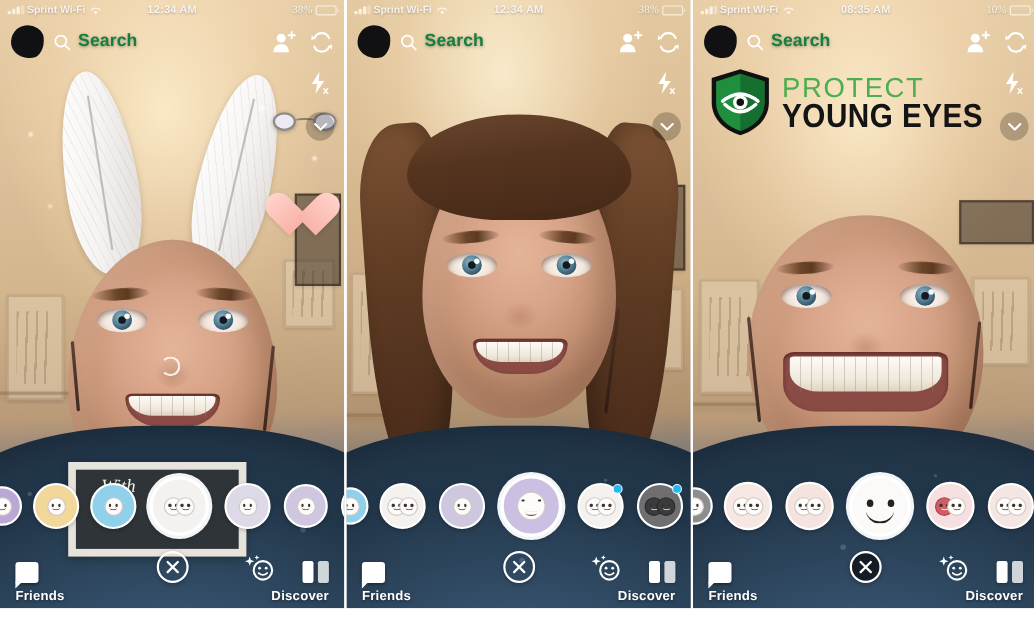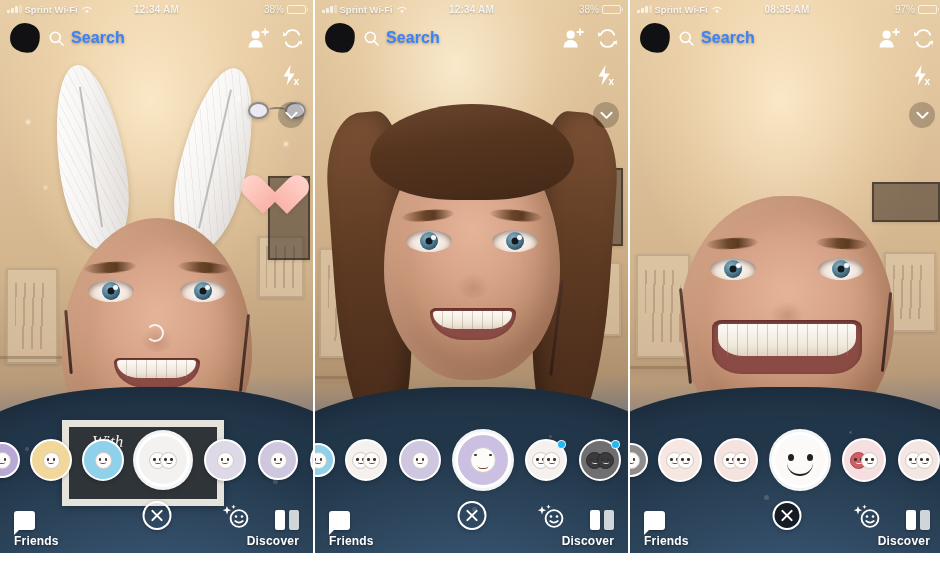--- a/index.html
+++ b/index.html
@@ -319,21 +319,21 @@
     display: flex;
     align-items: center;
     padding: 0 7px;
     font-size: 10px;
     color: rgba(255,255,255,0.82);
     text-shadow: 0 1px 2px rgba(0,0,0,0.25);
     z-index: 20;
   }
   .sb-left { display: flex; align-items: center; gap: 3px; flex: 1; font-weight: bold; }
   .sb-center { flex: 0 0 auto; font-weight: 600; letter-spacing: .2px; }
-  .sb-right { display: flex; align-items: center; gap: 3px; flex: 1; justify-content: flex-end; }
+  .sb-right { display: flex; align-items: center; gap: 3px; flex: 1; justify-content: flex-end; font-family: Liberation Serif, serif; }
   .sb-dots { display: flex; gap: 1.5px; align-items: flex-end; height: 8px; }
   .sb-dots i { display: block; width: 2.5px; background: rgba(255,255,255,0.72); border-radius: 1px; }
   .sb-dots i:nth-child(1){height:3px} .sb-dots i:nth-child(2){height:5px}
   .sb-dots i:nth-child(3){height:7px} .sb-dots i:nth-child(4){height:8px;opacity:.45}
   .sb-carrier { font-size: 9.5px; }
   .wifi-icon { width: 12px; height: 9px; }
   .battery {
     width: 19px; height: 9px;
     border: 1px solid rgba(255,255,255,0.7);
     border-radius: 2px;
@@ -371,21 +371,21 @@
     flex: 0 0 auto;
     background: #111113;
     border-radius: 48% 52% 40% 60% / 52% 42% 58% 48%;
     transform: rotate(-6deg);
   }
   .search-group {
     display: flex;
     align-items: center;
     gap: 6px;
     flex: 1;
-    color: #3b82f6;
+    color: #15803d;
     text-shadow: 0 1px 3px rgba(0,0,0,0.35);
   }
   .search-label {
     font-size: 16px;
     font-weight: 700;
     letter-spacing: .1px;
   }
   .topbar-icons { display: flex; align-items: center; gap: 12px; }
 
   
@@ -1085,21 +1085,21 @@
             <i></i>
           </span>
         <span class="sb-carrier">Sprint Wi-Fi</span>
         <svg class="wifi-icon" viewBox="0 0 16 12">
           <path d="M8 10.6 L5.6 7.9 A3.6 3.6 0 0 1 10.4 7.9 Z" fill="rgba(255,255,255,.85)"></path>
           <path d="M2.6 5.2 A8 8 0 0 1 13.4 5.2" stroke="rgba(255,255,255,.75)" stroke-width="1.5" fill="none" stroke-linecap="round"></path>
         </svg>
       </div>
       <div class="sb-center">08:35 AM</div>
       <div class="sb-right">
-        <span>97%</span>
+        <span>10%</span>
         <span class="battery"><span class="fill" style="width:36%"></span></span>
       </div>
     </div>
 
     <div class="topbar">
       <div class="avatar-blob"></div>
       <div class="search-group">
         <svg width="17" height="17" viewBox="0 0 20 20">
           <circle cx="8.6" cy="8.6" r="5.9" stroke="#fff" stroke-width="1.9" fill="none"></circle>
           <line x1="12.9" y1="12.9" x2="17.6" y2="17.6" stroke="#fff" stroke-width="1.9" stroke-linecap="round"></line>
@@ -1114,20 +1114,37 @@
         </svg>
         <svg width="21" height="21" viewBox="0 0 22 22">
           <path d="M4 7 A7.5 7.5 0 0 1 18 7" stroke="#fff" stroke-width="2" fill="none" stroke-linecap="round"></path>
           <path d="M18 15 A7.5 7.5 0 0 1 4 15" stroke="#fff" stroke-width="2" fill="none" stroke-linecap="round"></path>
           <path d="M1.5 4 L4.4 7.6 L1 9" fill="#fff"></path>
           <path d="M20.5 18 L17.6 14.4 L21 13" fill="#fff"></path>
         </svg>
       </div>
     </div>
 
+    <div class="pye-logo">
+      <div class="pye-shield">
+        <svg viewBox="0 0 58 62" width="58" height="62">
+          <path d="M29 1 L55 9 V31 C55 47 42 57 29 61 C16 57 3 47 3 31 V9 Z" fill="#111111"></path>
+          <path d="M29 5 L51 12 V31 C51 45 40 53.5 29 57 C18 53.5 7 45 7 31 V12 Z" fill="#1f8f3e"></path>
+          <path d="M29 5 L51 12 V31 C51 45 40 53.5 29 57 Z" fill="#15702f"></path>
+          <path d="M13 30 Q29 17 45 30" stroke="#ffffff" stroke-width="3.2" fill="none" stroke-linecap="round"></path>
+          <path d="M15 33 Q29 46 43 33" stroke="#ffffff" stroke-width="3.2" fill="none" stroke-linecap="round"></path>
+          <circle cx="29" cy="31" r="6.6" fill="#ffffff"></circle>
+          <circle cx="29" cy="31" r="3.4" fill="#111111"></circle>
+        </svg>
+      </div>
+      <div class="pye-words">
+        <div class="pye-protect">PROTECT</div>
+        <div class="pye-young">YOUNG EYES</div>
+      </div>
+    </div>
 
     <div class="rightctl">
       <svg width="22" height="24" viewBox="0 0 22 24">
         <path d="M10.5 1 L3.5 12.4 H8.4 L6.6 21.5 L14.8 9.6 H9.6 Z" fill="#fff"></path>
         <text x="13.5" y="21" font-size="10" font-family="Liberation Sans, sans-serif" fill="#fff" font-weight="700">x</text>
       </svg>
       <div class="chev-btn">
         <svg width="13" height="9" viewBox="0 0 14 9">
           <path d="M1.5 1.6 L7 7 L12.5 1.6" stroke="#fff" stroke-width="2.1" fill="none" stroke-linecap="round" stroke-linejoin="round"></path>
         </svg>

